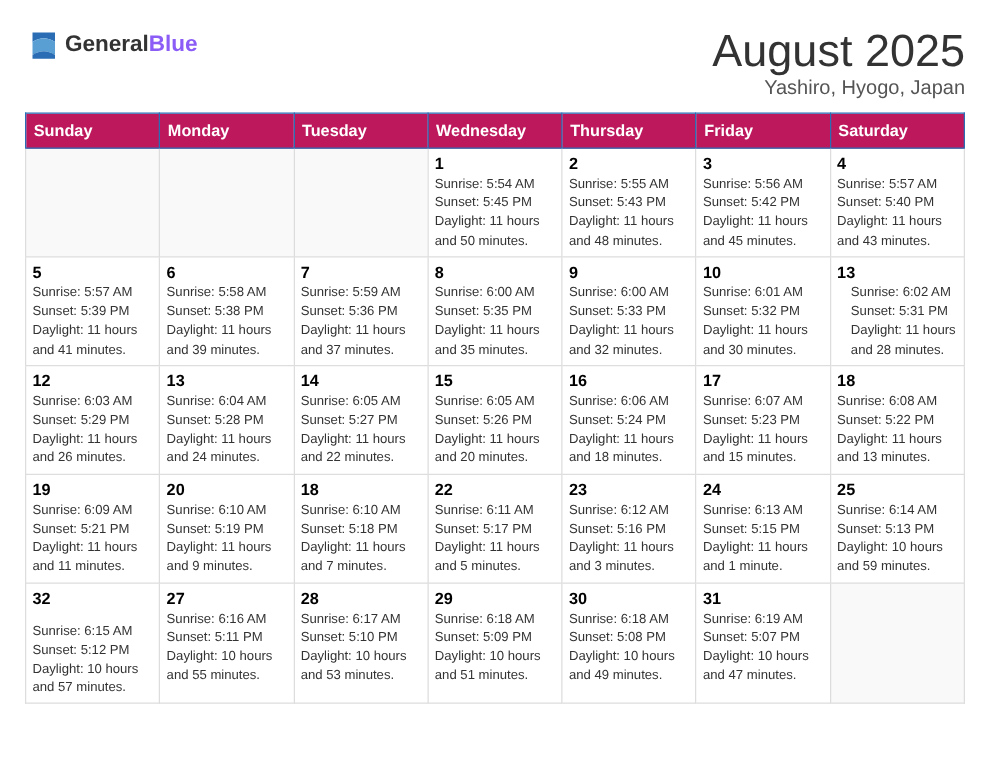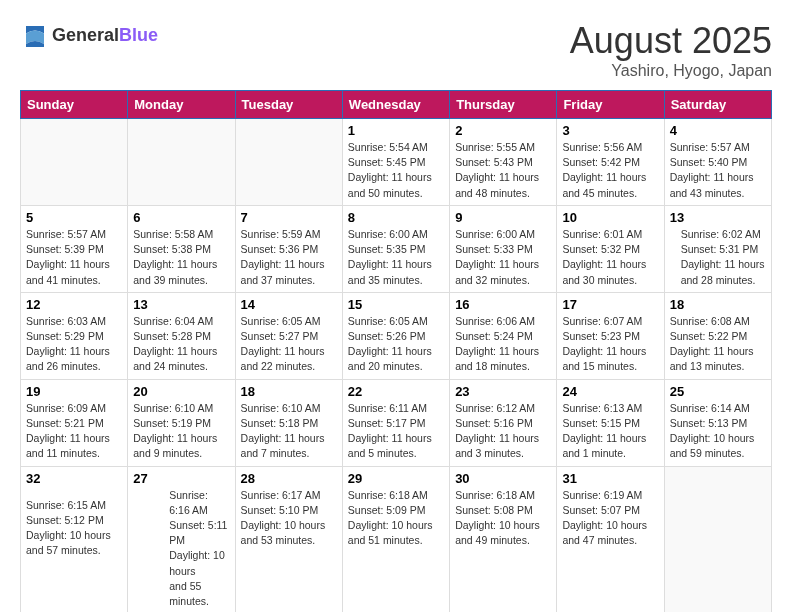--- a/index.html
+++ b/index.html
@@ -308,21 +308,21 @@
       <tr>
         <td>
           <div class="day-number">32</div>
           <div class="day-info" style="white-space: pre-line; margin-top: 12px;">Sunrise: 6:15 AM
 Sunset: 5:12 PM
 Daylight: 10 hours
 and 57 minutes.</div>
         </td>
         <td>
           <div class="day-number">27</div>
-          <div class="day-info" style="white-space: pre-line; margin-left: 36px;">Sunrise: 6:16 AM
+          <div class="day-info" style="white-space: pre-line;">Sunrise: 6:16 AM
 Sunset: 5:11 PM
 Daylight: 10 hours
 and 55 minutes.</div>
         </td>
         <td>
           <div class="day-number">28</div>
           <div class="day-info" style="white-space: pre-line;">Sunrise: 6:17 AM
 Sunset: 5:10 PM
 Daylight: 10 hours
 and 53 minutes.</div>

